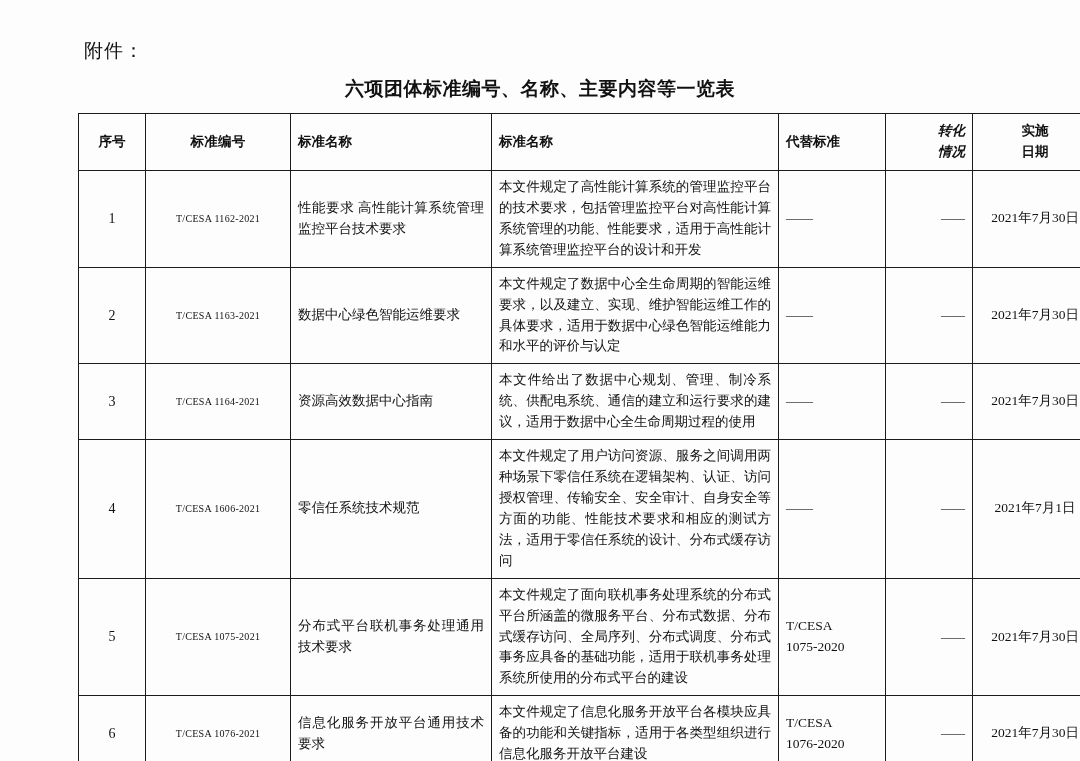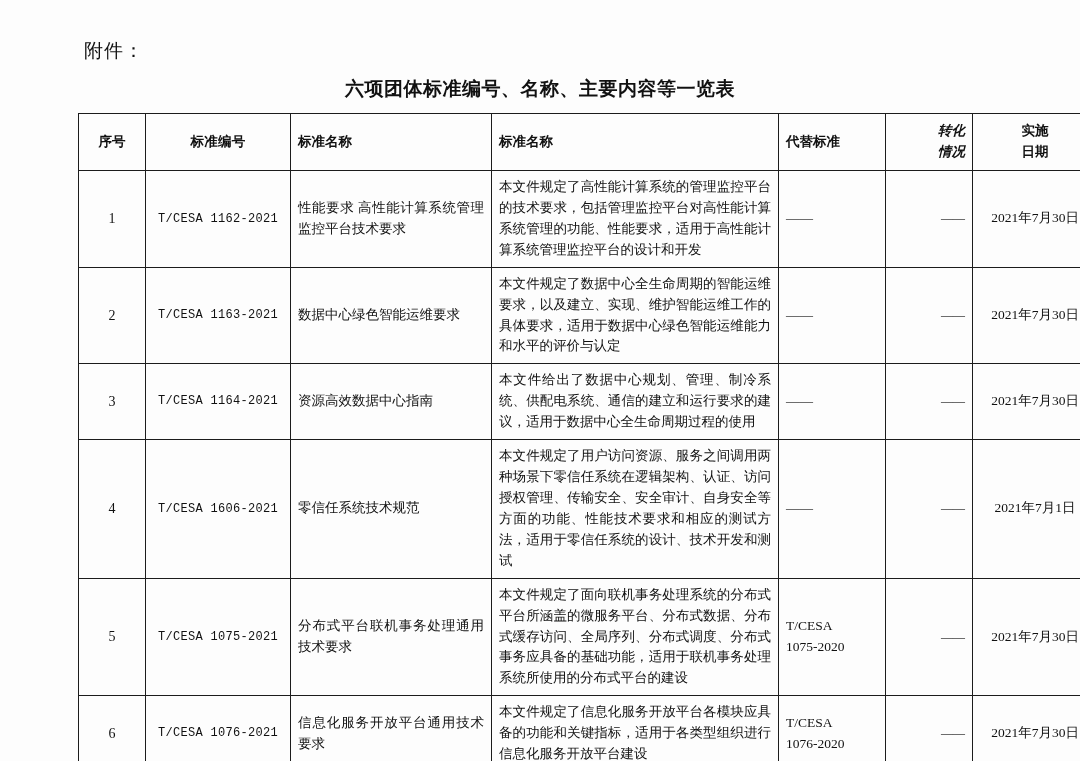--- a/index.html
+++ b/index.html
@@ -80,23 +80,22 @@
 
   tbody td.c-name,
   tbody td.c-content {
     text-align: justify;
     text-justify: inter-ideograph;
   }
   tbody td.c-no {
     font-size: 14px;
   }
   tbody td.c-code {
-    font-size: 12px;
+    font-size: 10px;
     white-space: nowrap;
-    font-family: Liberation Mono, monospace;
   }
   tbody td.c-replace,
   tbody td.c-date {
     font-size: 13.5px;
   }
   .two-line {
     white-space: pre-line;
     line-height: 1.5;
   }
   .hdr-two {
@@ -153,21 +152,21 @@
           <td class="c-name">资源高效数据中心指南</td>
           <td class="c-content">本文件给出了数据中心规划、管理、制冷系统、供配电系统、通信的建立和运行要求的建议，适用于数据中心全生命周期过程的使用</td>
           <td class="c-replace two-line">——</td>
           <td class="c-convert">——</td>
           <td class="c-date">2021年7月30日</td>
         </tr>
         <tr>
           <td class="c-no">4</td>
           <td class="c-code">T/CESA 1606-2021</td>
           <td class="c-name">零信任系统技术规范</td>
-          <td class="c-content">本文件规定了用户访问资源、服务之间调用两种场景下零信任系统在逻辑架构、认证、访问授权管理、传输安全、安全审计、自身安全等方面的功能、性能技术要求和相应的测试方法，适用于零信任系统的设计、技术开发和测试</td>
+          <td class="c-content">本文件规定了用户访问资源、服务之间调用两种场景下零信任系统在逻辑架构、认证、访问授权管理、传输安全、安全审计、自身安全等方面的功能、性能技术要求和相应的测试方法，适用于零信任系统的设计、分布式缓存访问</td>
           <td class="c-replace two-line">——</td>
           <td class="c-convert">——</td>
           <td class="c-date">2021年7月1日</td>
         </tr>
         <tr>
           <td class="c-no">5</td>
           <td class="c-code">T/CESA 1075-2021</td>
           <td class="c-name">分布式平台联机事务处理通用技术要求</td>
           <td class="c-content">本文件规定了面向联机事务处理系统的分布式平台所涵盖的微服务平台、分布式数据、分布式缓存访问、全局序列、分布式调度、分布式事务应具备的基础功能，适用于联机事务处理系统所使用的分布式平台的建设</td>
           <td class="c-replace two-line">T/CESA

